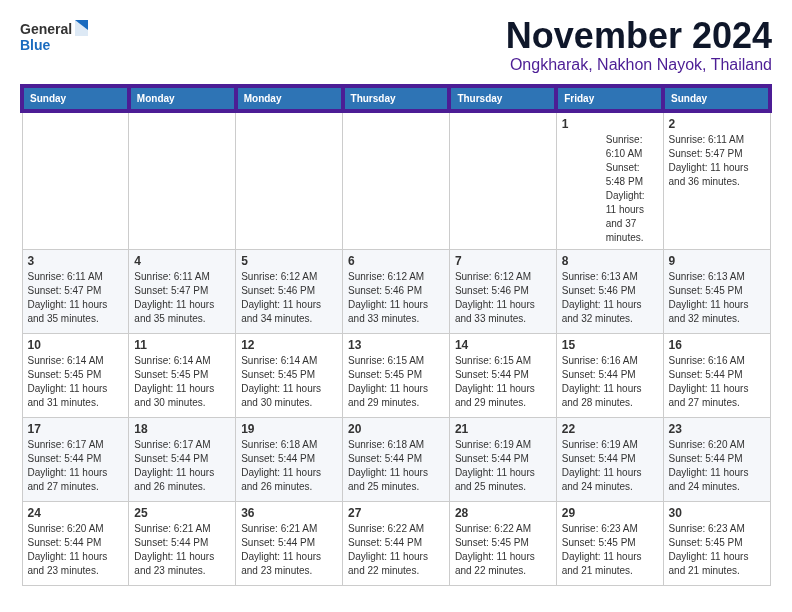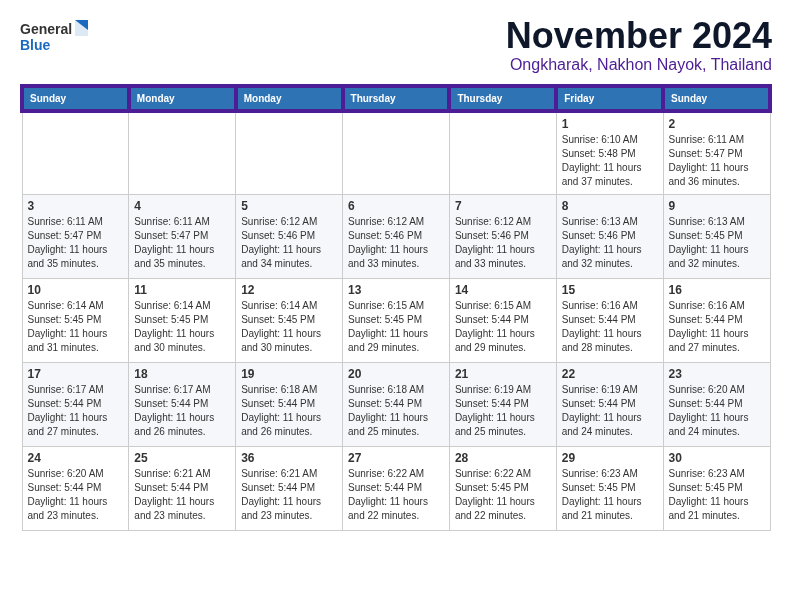--- a/index.html
+++ b/index.html
@@ -114,21 +114,21 @@
     </thead>
     <tbody id="calendar-body">
     <tr>
           <td class="empty-cell"></td>
           <td class="empty-cell"></td>
           <td class="empty-cell"></td>
           <td class="empty-cell"></td>
           <td class="empty-cell"></td>
           <td>
             <div class="day-number">1</div>
-            <div class="day-info" style="white-space: pre-line;">Sunrise: 6:10 AM
+            <div class="day-info" style="white-space: pre-line; margin-left: 44px;">Sunrise: 6:10 AM
 Sunset: 5:48 PM
 Daylight: 11 hours
 and 37 minutes.</div>
           </td>
           <td>
             <div class="day-number">2</div>
             <div class="day-info" style="white-space: pre-line;">Sunrise: 6:11 AM
 Sunset: 5:47 PM
 Daylight: 11 hours
 and 36 minutes.</div>

